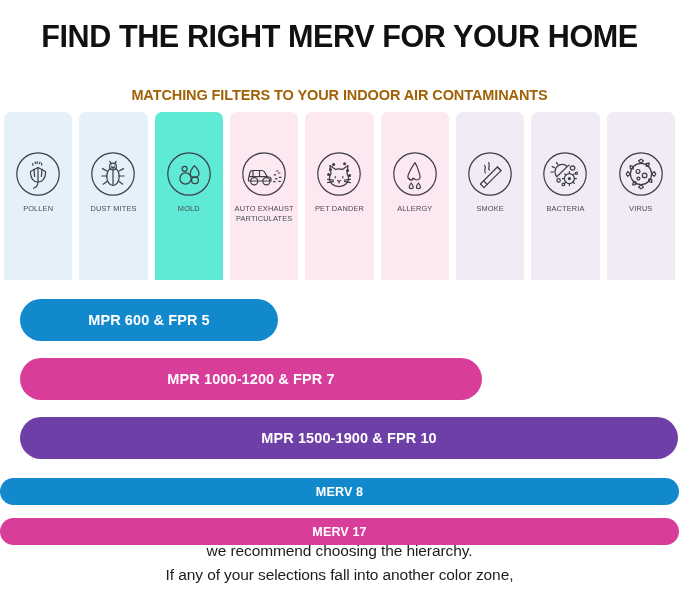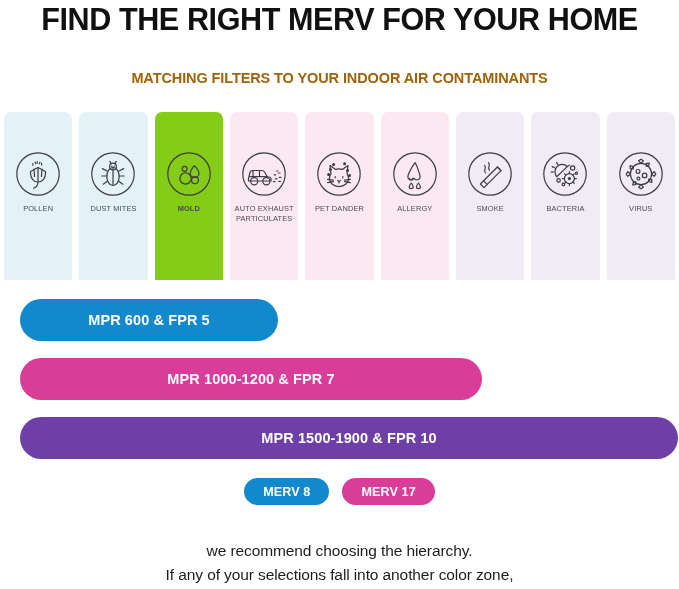--- a/index.html
+++ b/index.html
@@ -12,21 +12,21 @@
     height: 589px;
     position: relative;
     font-family: "Liberation Sans", sans-serif;
     color: #1a1a1a;
     overflow: hidden;
   }
 
   
   .header {
     text-align: center;
-    padding-top: 2px;
+    padding-top: 19px;
   }
   .title {
     font-size: 31px;
     font-weight: bold;
     letter-spacing: -0.4px;
     line-height: 36px;
     color: #111111;
     margin: 0;
     transform: scaleX(0.985);
   }
@@ -104,20 +104,21 @@
 
   
   .legend {
     position: absolute;
     left: 0;
     top: 478px;
     width: 679px;
     display: flex;
     justify-content: center;
     gap: 13px;
+    flex-direction: column;
   }
   .legend-pill {
     height: 27px;
     padding: 0 19px;
     border-radius: 14px;
     display: flex;
     align-items: center;
     justify-content: center;
     color: #ffffff;
     font-size: 12.6px;
@@ -171,21 +172,21 @@
         <path d="M24 17.6 L24 35.2"></path>
         <path d="M22.2 13.8 L20.8 11.4 M25.8 13.8 L27.2 11.4"></path>
         <path d="M18 21 L13.4 18.6 M18 26 L12.8 26 M18.6 31 L14.2 34.2"></path>
         <path d="M30 21 L34.6 18.6 M30 26 L35.2 26 M29.4 31 L33.8 34.2"></path>
         <path d="M22.8 16.2 l0 .6 M25.2 16.2 l0 .6"></path>
       </svg>
     </span>
     <span class="col-label">DUST MITES</span>
   </div>
 
-  <div class="column" style="background: #84cc16; font-weight: bold;">
+  <div class="column" style="background: #5eead4;">
     <span class="col-icon">
       <svg viewBox="0 0 48 48" width="48" height="48" fill="none" stroke="#3c3c46" stroke-width="1.2" stroke-linecap="round" stroke-linejoin="round">
         <circle cx="24" cy="24" r="21.2"></circle>
         <circle cx="20.5" cy="28.5" r="5.6"></circle>
         <circle cx="30" cy="30.2" r="3.4"></circle>
         <circle cx="19.6" cy="18.8" r="2.5"></circle>
         <path d="M29.4 15.6 C32.6 19 34 21 34 23.2 C34 25.6 32 27.4 29.6 27.4 C27.2 27.4 25.2 25.6 25.2 23.2 C25.2 21 26.6 19 29.4 15.6 Z"></path>
       </svg>
     </span>
     <span class="col-label">MOLD</span>

